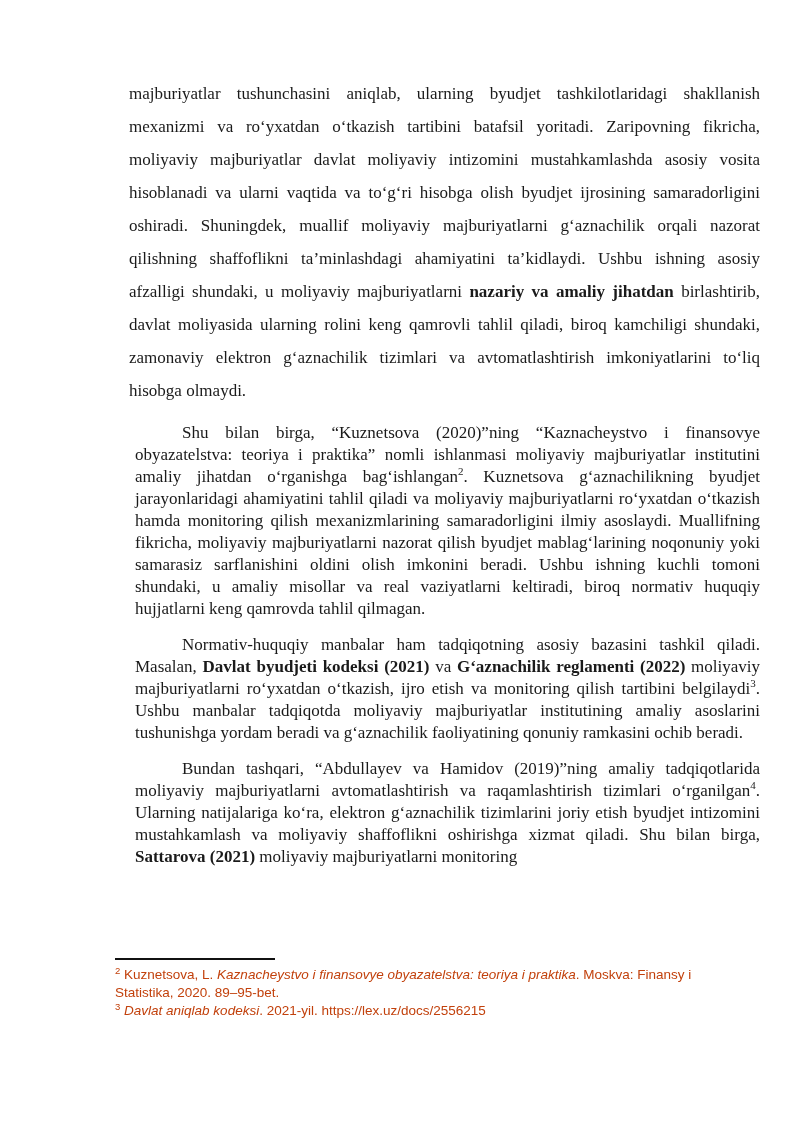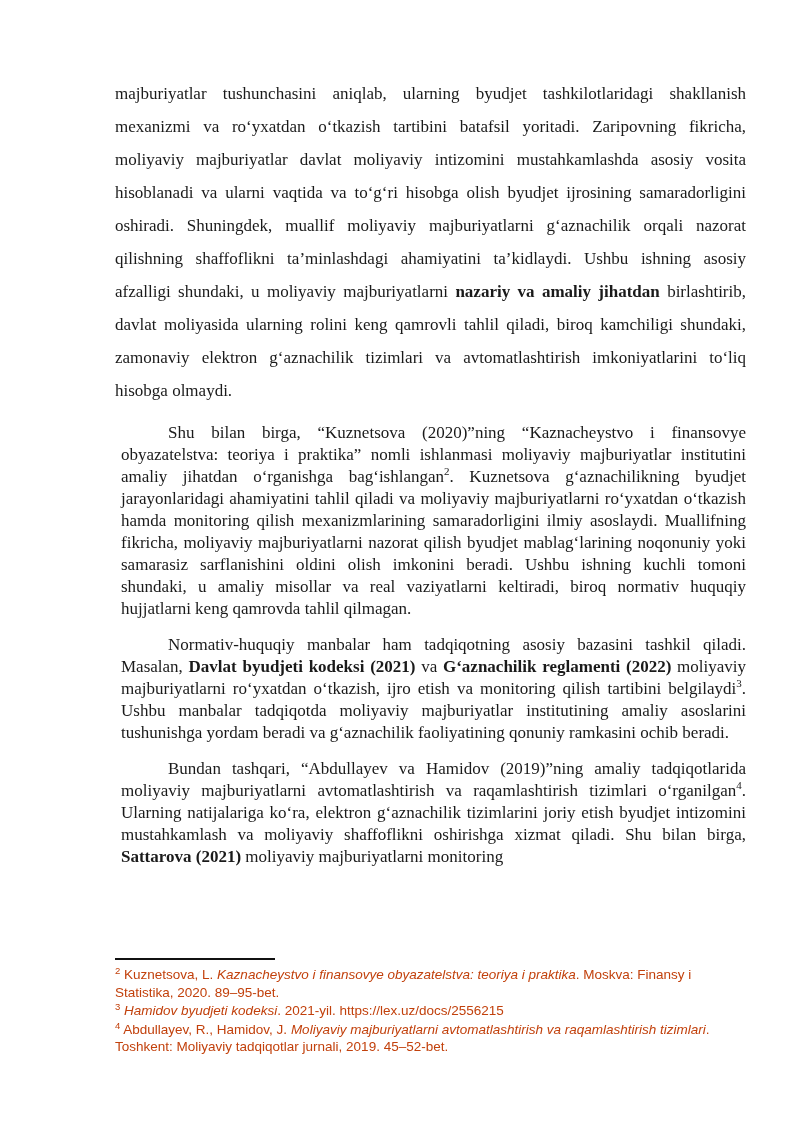--- a/index.html
+++ b/index.html
@@ -11,21 +11,21 @@
     position: relative;
     width: 800px;
     height: 1131px;
     background: #ffffff;
     overflow: hidden;
     font-family: "Liberation Serif", serif;
     color: #1a1a1a;
   }
   .content {
     position: absolute;
-    left: 115px;
+    left: 129px;
     top: 77px;
     width: 631px;
   }
   .para {
     margin: 0;
     font-size: 17px;
     text-align: justify;
     color: #1a1a1a;
   }
   .p-wide {
@@ -85,18 +85,17 @@
 
     <p class="para p-norm"><span>Bundan tashqari, “Abdullayev va Hamidov (2019)”ning amaliy tadqiqotlarida moliyaviy majburiyatlarni avtomatlashtirish va raqamlashtirish tizimlari oʻrganilgan</span><sup>4</sup><span>. Ularning natijalariga koʻra, elektron gʻaznachilik tizimlarini joriy etish byudjet intizomini mustahkamlash va moliyaviy shaffoflikni oshirishga xizmat qiladi. Shu bilan birga, </span><b>Sattarova (2021)</b><span> moliyaviy majburiyatlarni monitoring</span></p>
 
   </div>
 
   <div class="footnotes">
     <div class="fn-rule"></div>
 
     <div class="fn"><sup>2</sup><span> Kuznetsova, L. </span><i>Kaznacheystvo i finansovye obyazatelstva: teoriya i praktika</i><span>. Moskva: Finansy i Statistika, 2020. 89–95-bet.</span></div>
 
-    <div class="fn"><sup>3</sup><span> </span><i>Hamidov byudjeti kodeksi</i><span>. 2021-yil. https://lex.uz/docs/2556215</span></div>
+    <div class="fn"><sup>3</sup><span> </span><i>Davlat aniqlab kodeksi</i><span>. 2021-yil. https://lex.uz/docs/2556215</span></div>
 
-    <div class="fn"><sup>4</sup><span> Abdullayev, R., Hamidov, J. </span><i>Moliyaviy majburiyatlarni avtomatlashtirish va raqamlashtirish tizimlari</i><span>. Toshkent: Moliyaviy tadqiqotlar jurnali, 2019. 45–52-bet.</span></div>
   </div>
 
 </div>
 
 </body></html>

